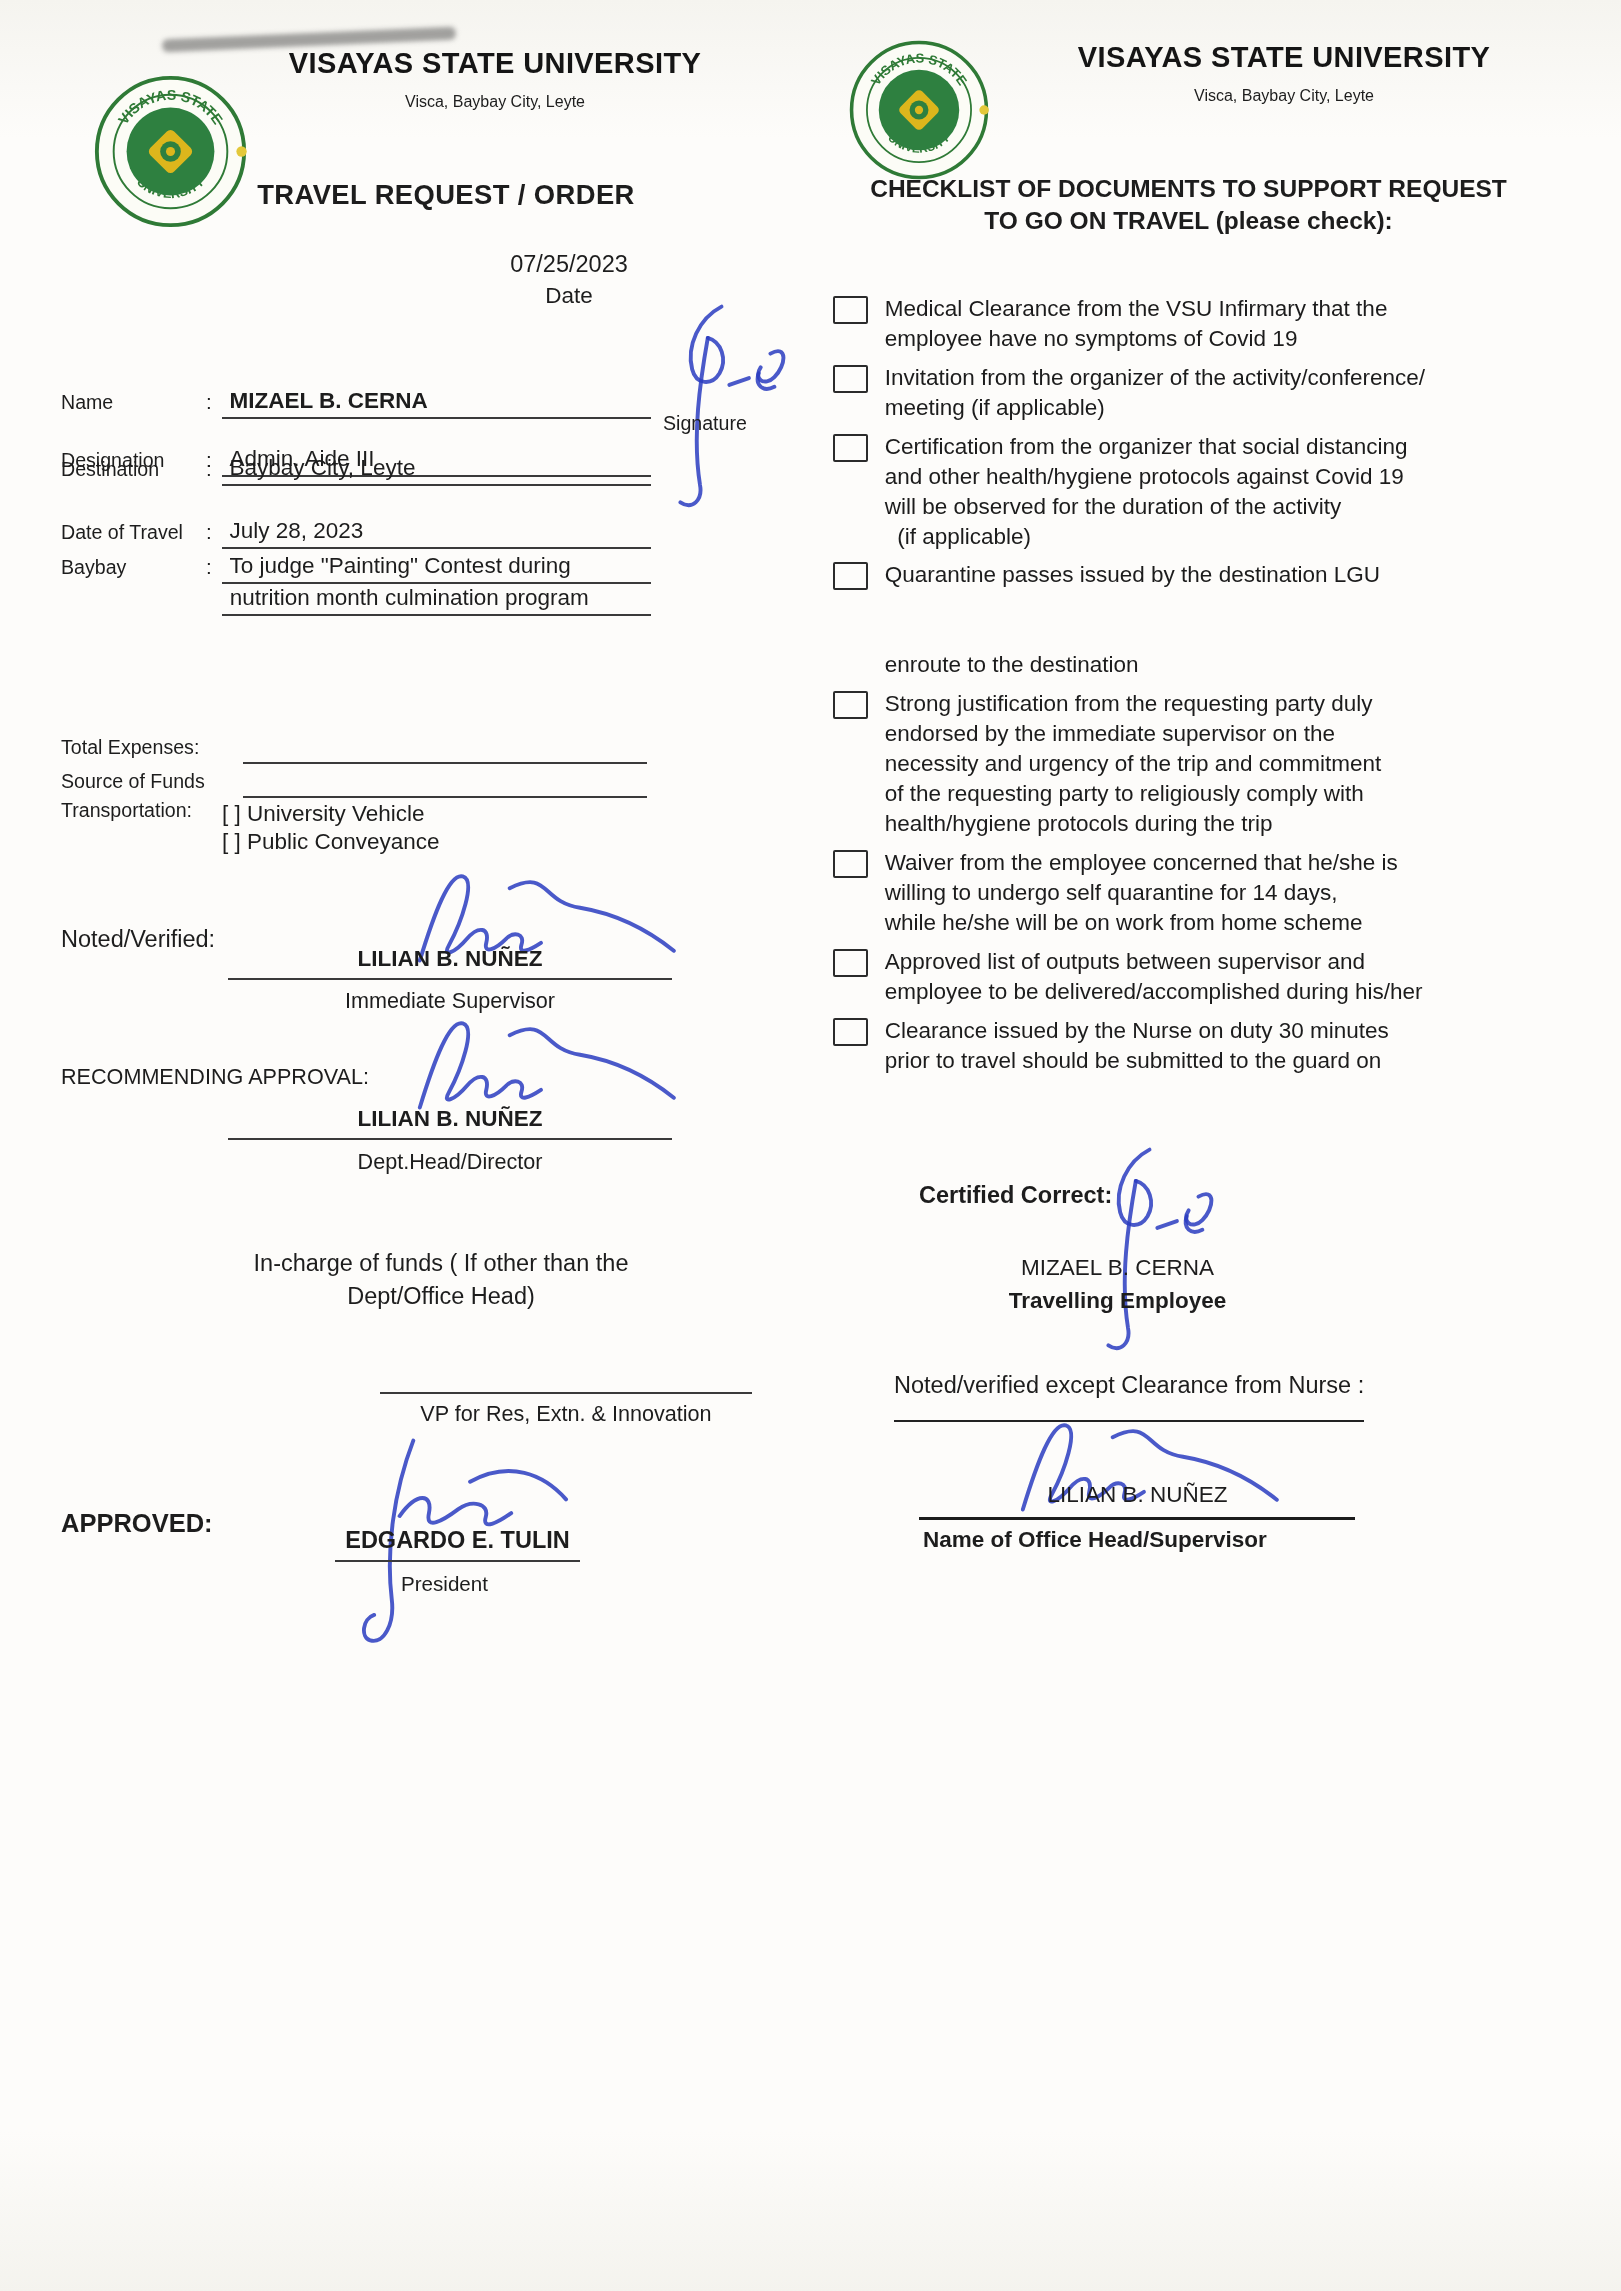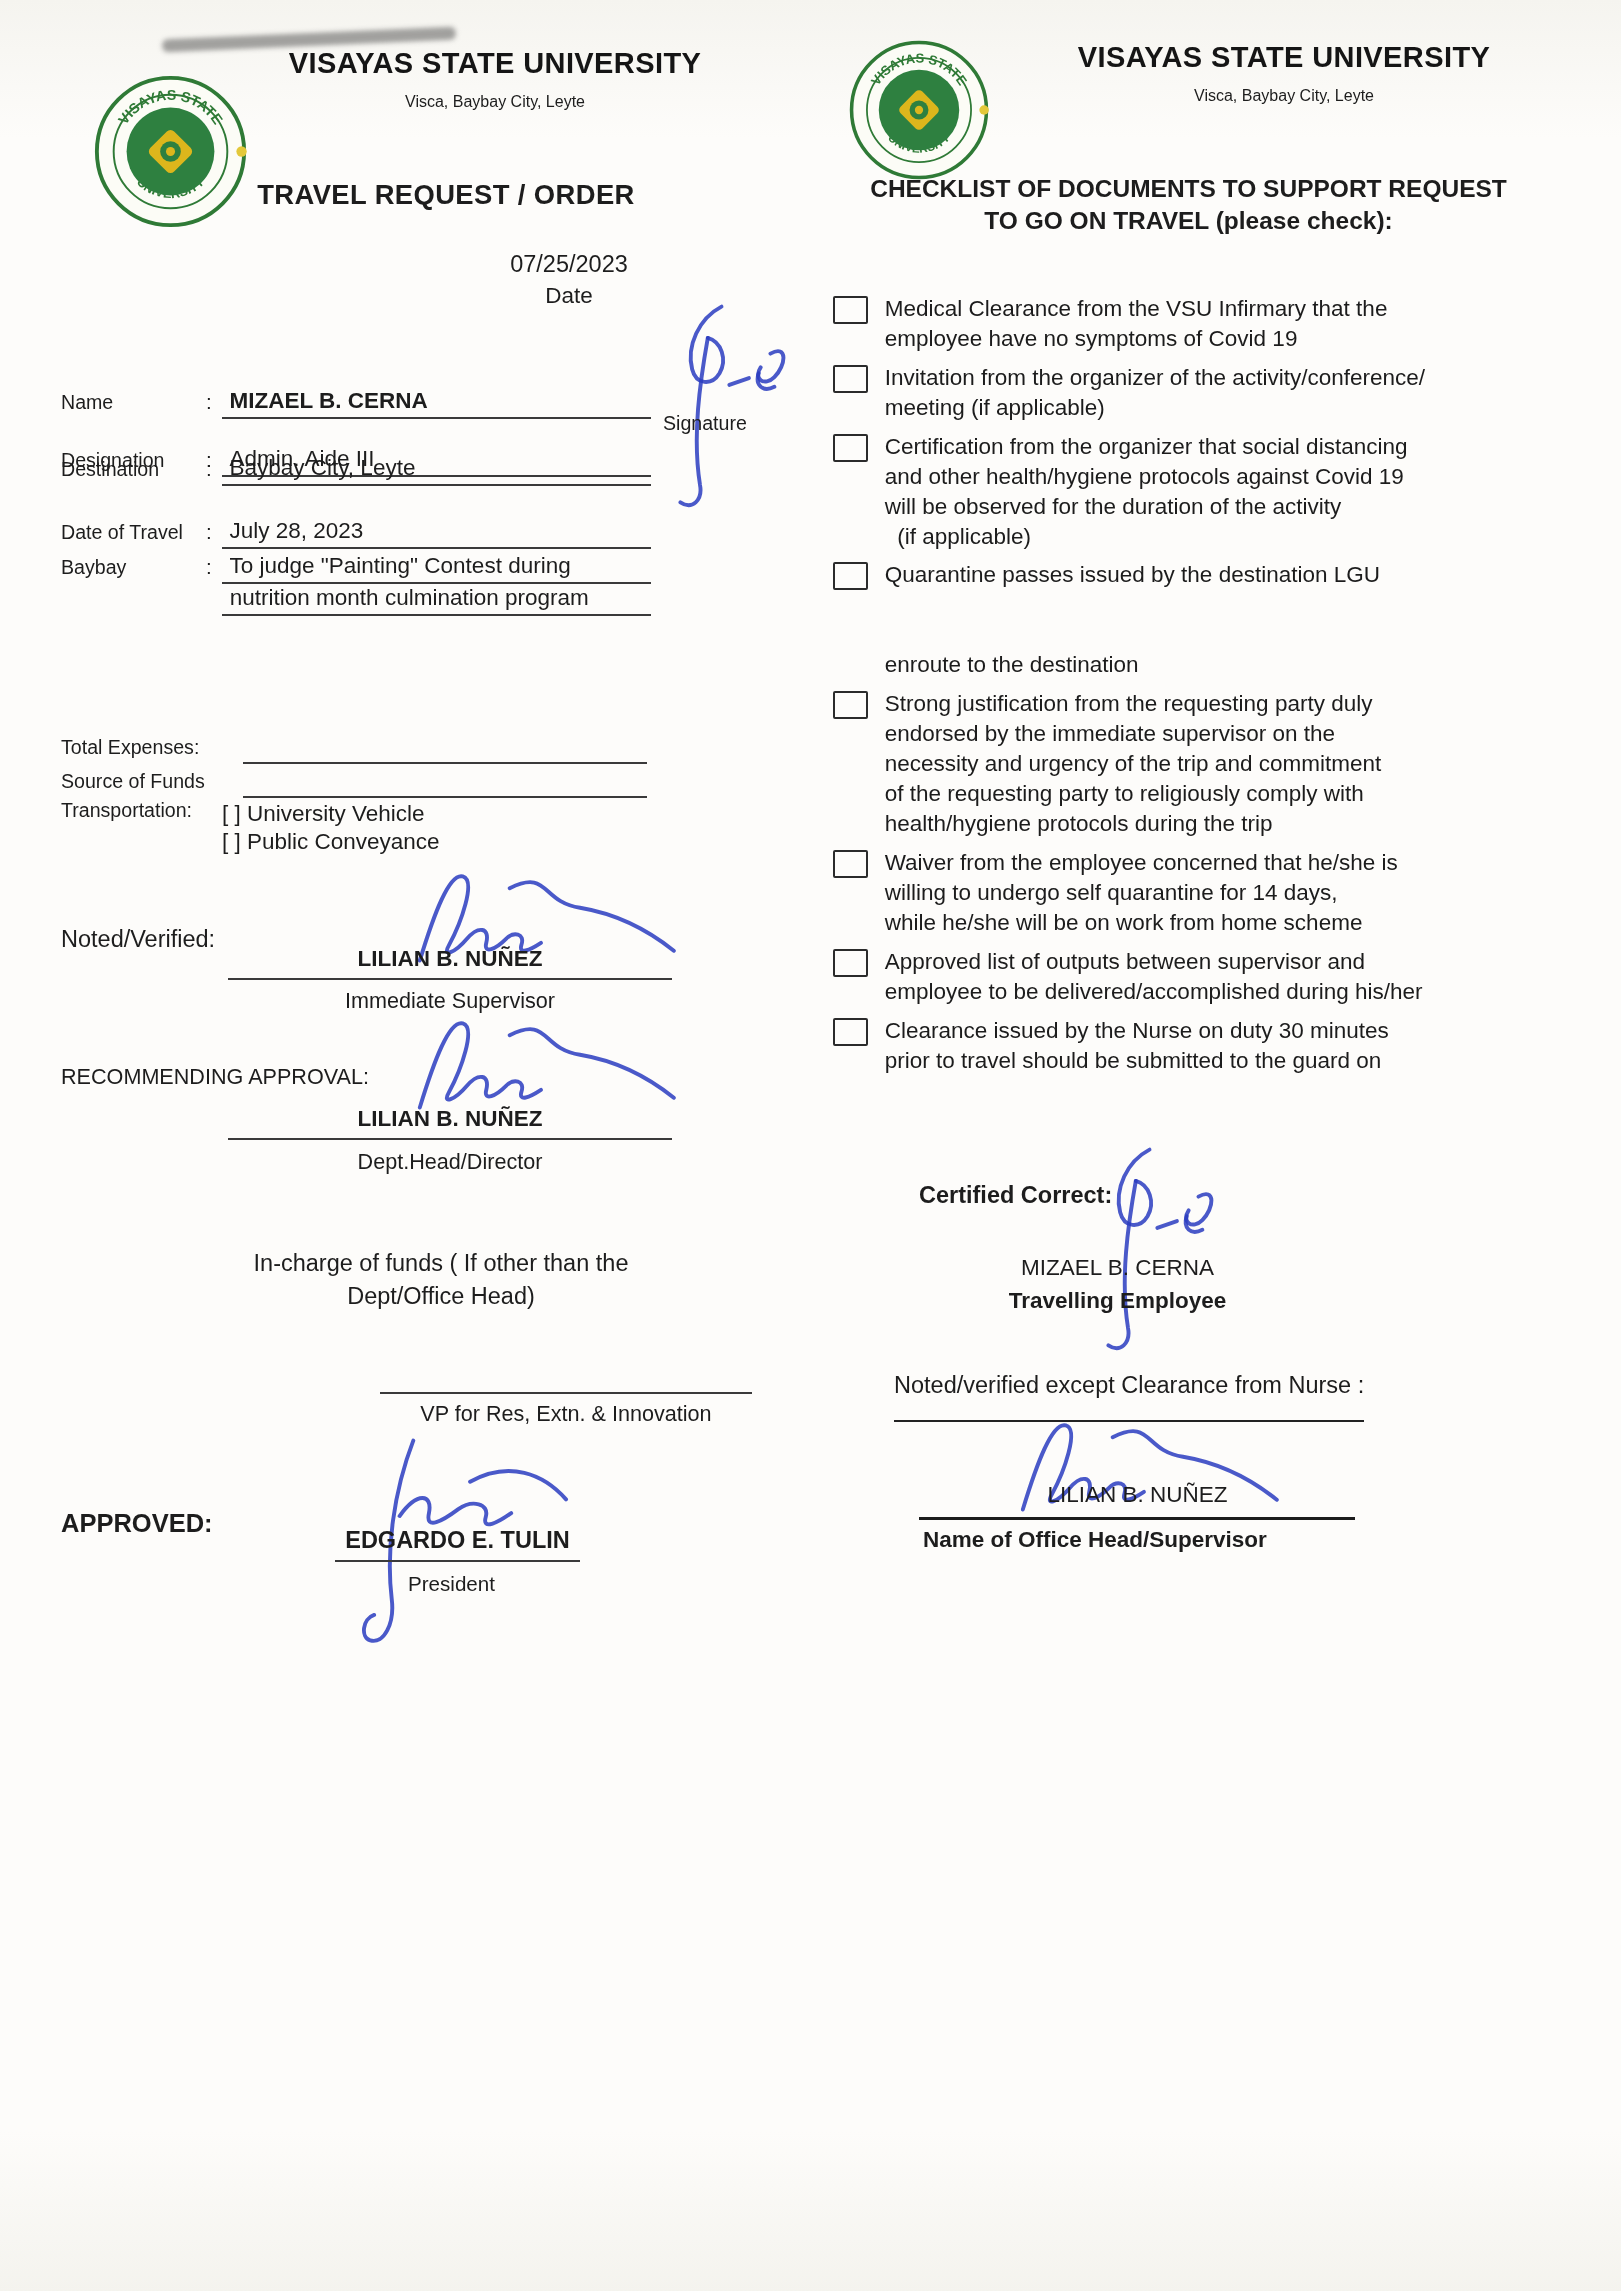--- a/index.html
+++ b/index.html
@@ -160,21 +160,21 @@
 
     <div class="abs bold" style="left:61px; top:1509px; font-size:25.5px;">APPROVED:</div>
     <div class="abs sig" style="left:323px; top:1423px;">
       <svg width="255" height="235" viewBox="0 0 260 240">
         <path d="M92,18 C72,70 64,130 70,180 C73,205 62,226 48,222 C38,219 40,200 52,196"></path>
         <path d="M78,95 C96,70 112,72 108,92 C104,110 122,100 138,88 C152,78 170,82 166,96 C162,110 178,102 192,92"></path>
         <path d="M150,60 C190,38 225,52 248,78"></path>
       </svg>
     </div>
     <div class="nameline bold" style="left:335px; top:1527px; width:245px; border-bottom-width:2.9px; font-size:23.5px;">EDGARDO E. TULIN</div>
-    <div class="subtitle" style="left:329px; top:1572px; width:245px; font-size:20.6px;">President</div>
+    <div class="subtitle" style="left:322px; top:1572px; width:245px; font-size:20.6px;">President</div>
   </section>
 
   <section>
 
     <svg class="abs" style="left:848px; top:39px;" width="142" height="142" viewBox="0 0 120 120">
       <circle cx="60" cy="60" r="57" fill="#fcfcf6" stroke="#2f7a36" stroke-width="3"></circle>
       <circle cx="60" cy="60" r="44" fill="none" stroke="#2f7a36" stroke-width="1.5"></circle>
       <path id="sealRtop" d="M 20,60 A 40,40 0 0 1 100,60" fill="none"></path>
       <path id="sealRbot" d="M 24,60 A 36,36 0 0 0 96,60" fill="none"></path>
       <text font-size="11" font-weight="bold" fill="#2f7a36"><textPath href="#sealRtop" startOffset="50%" text-anchor="middle">VISAYAS STATE</textPath></text>

